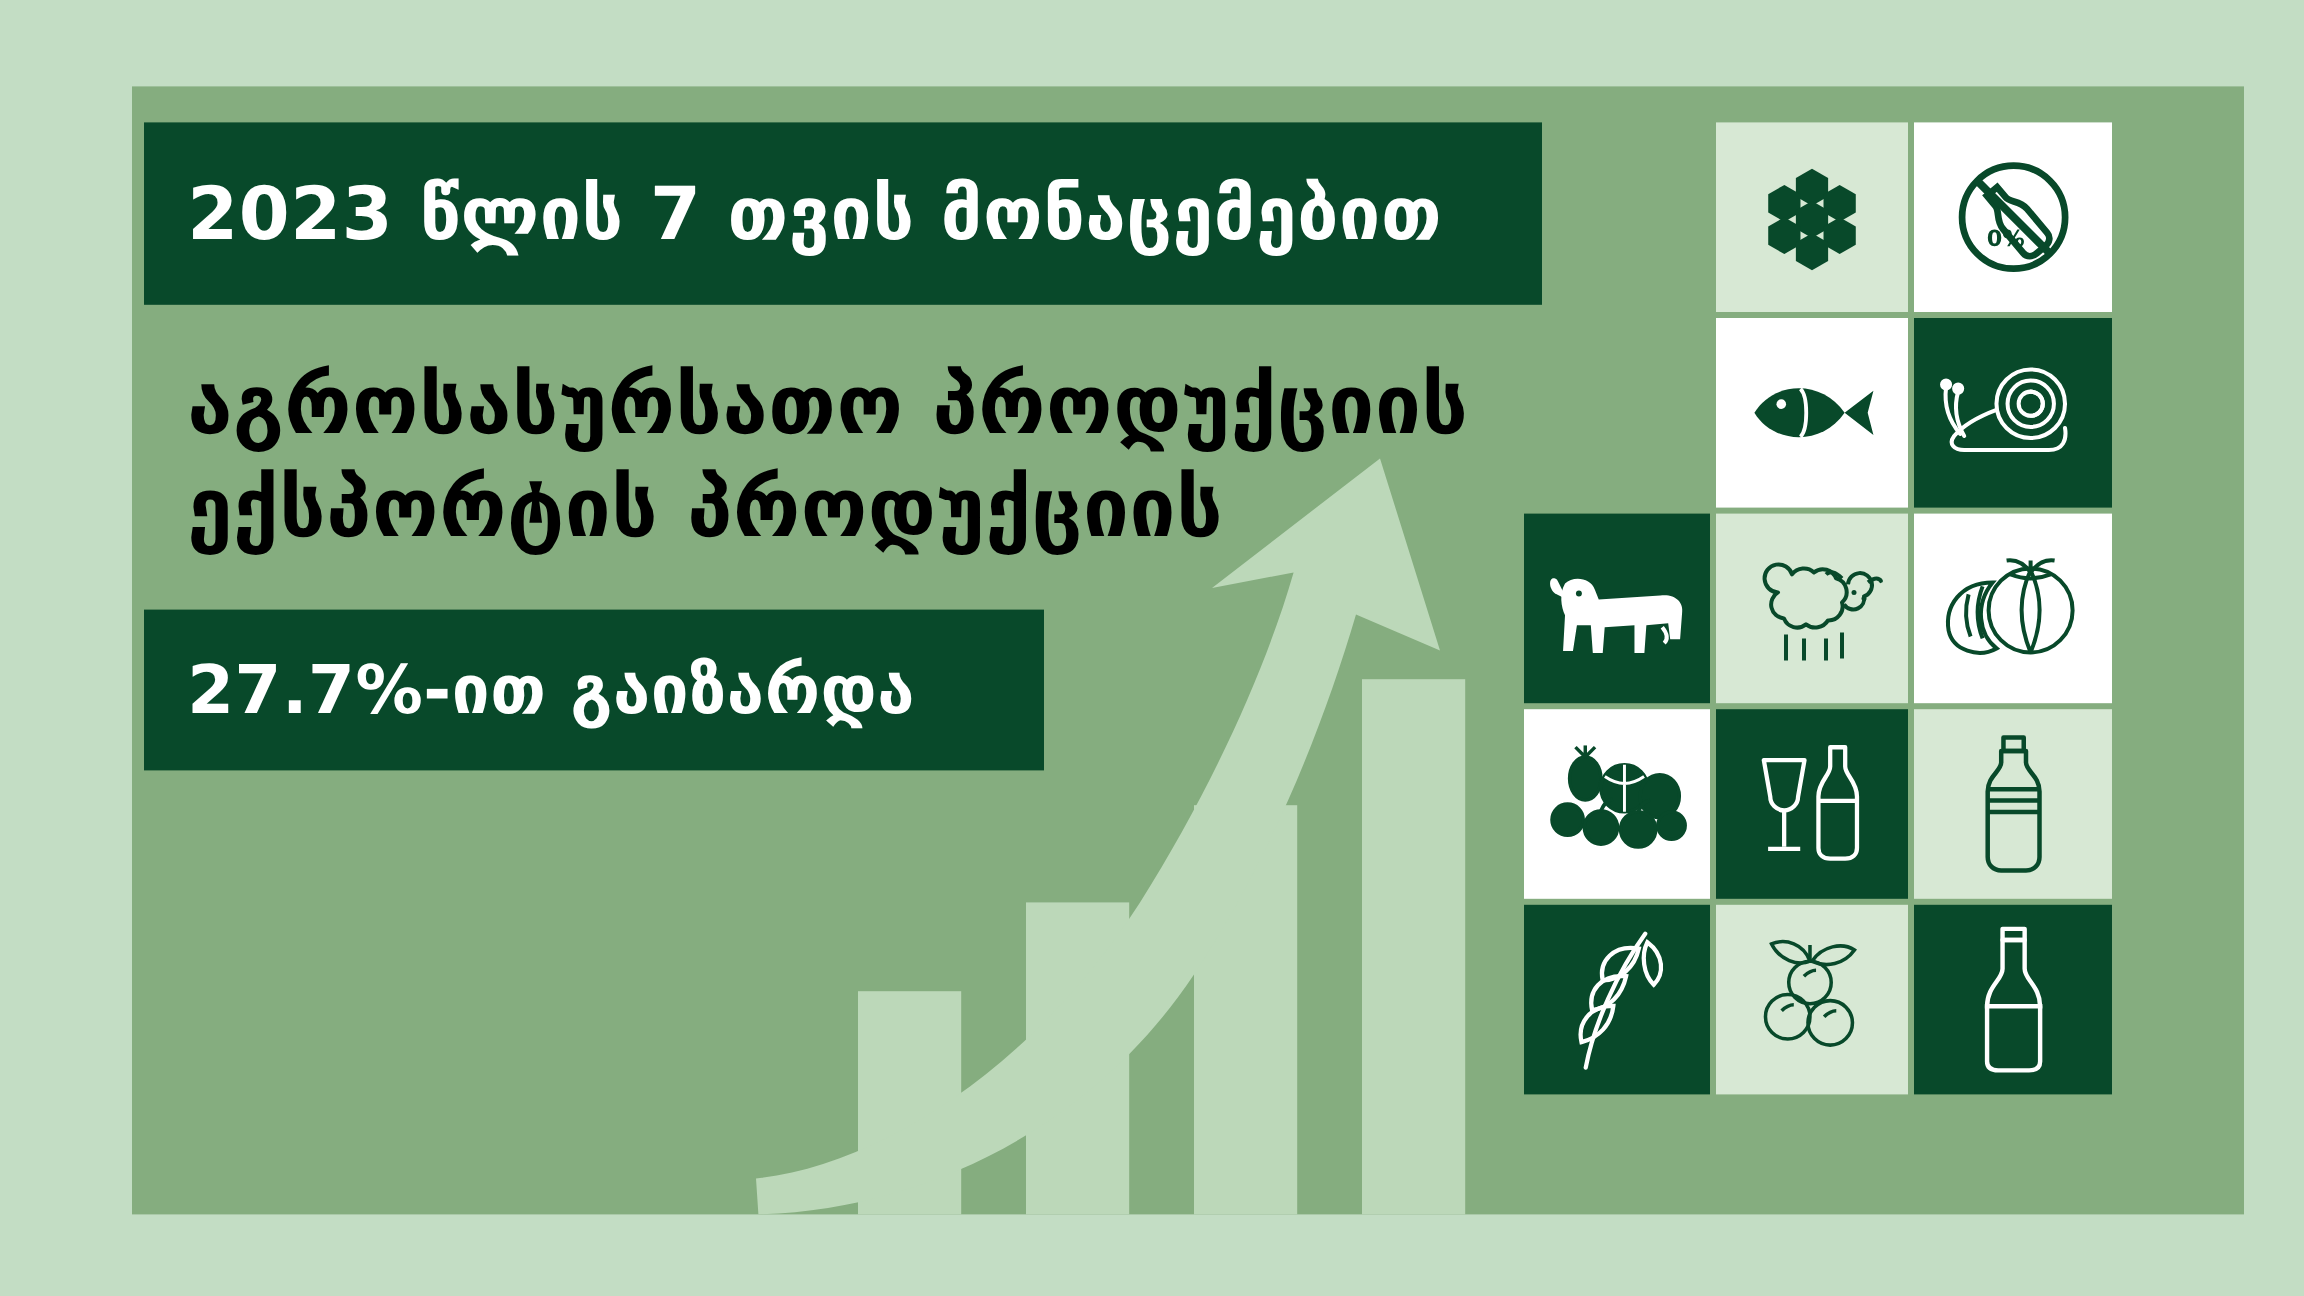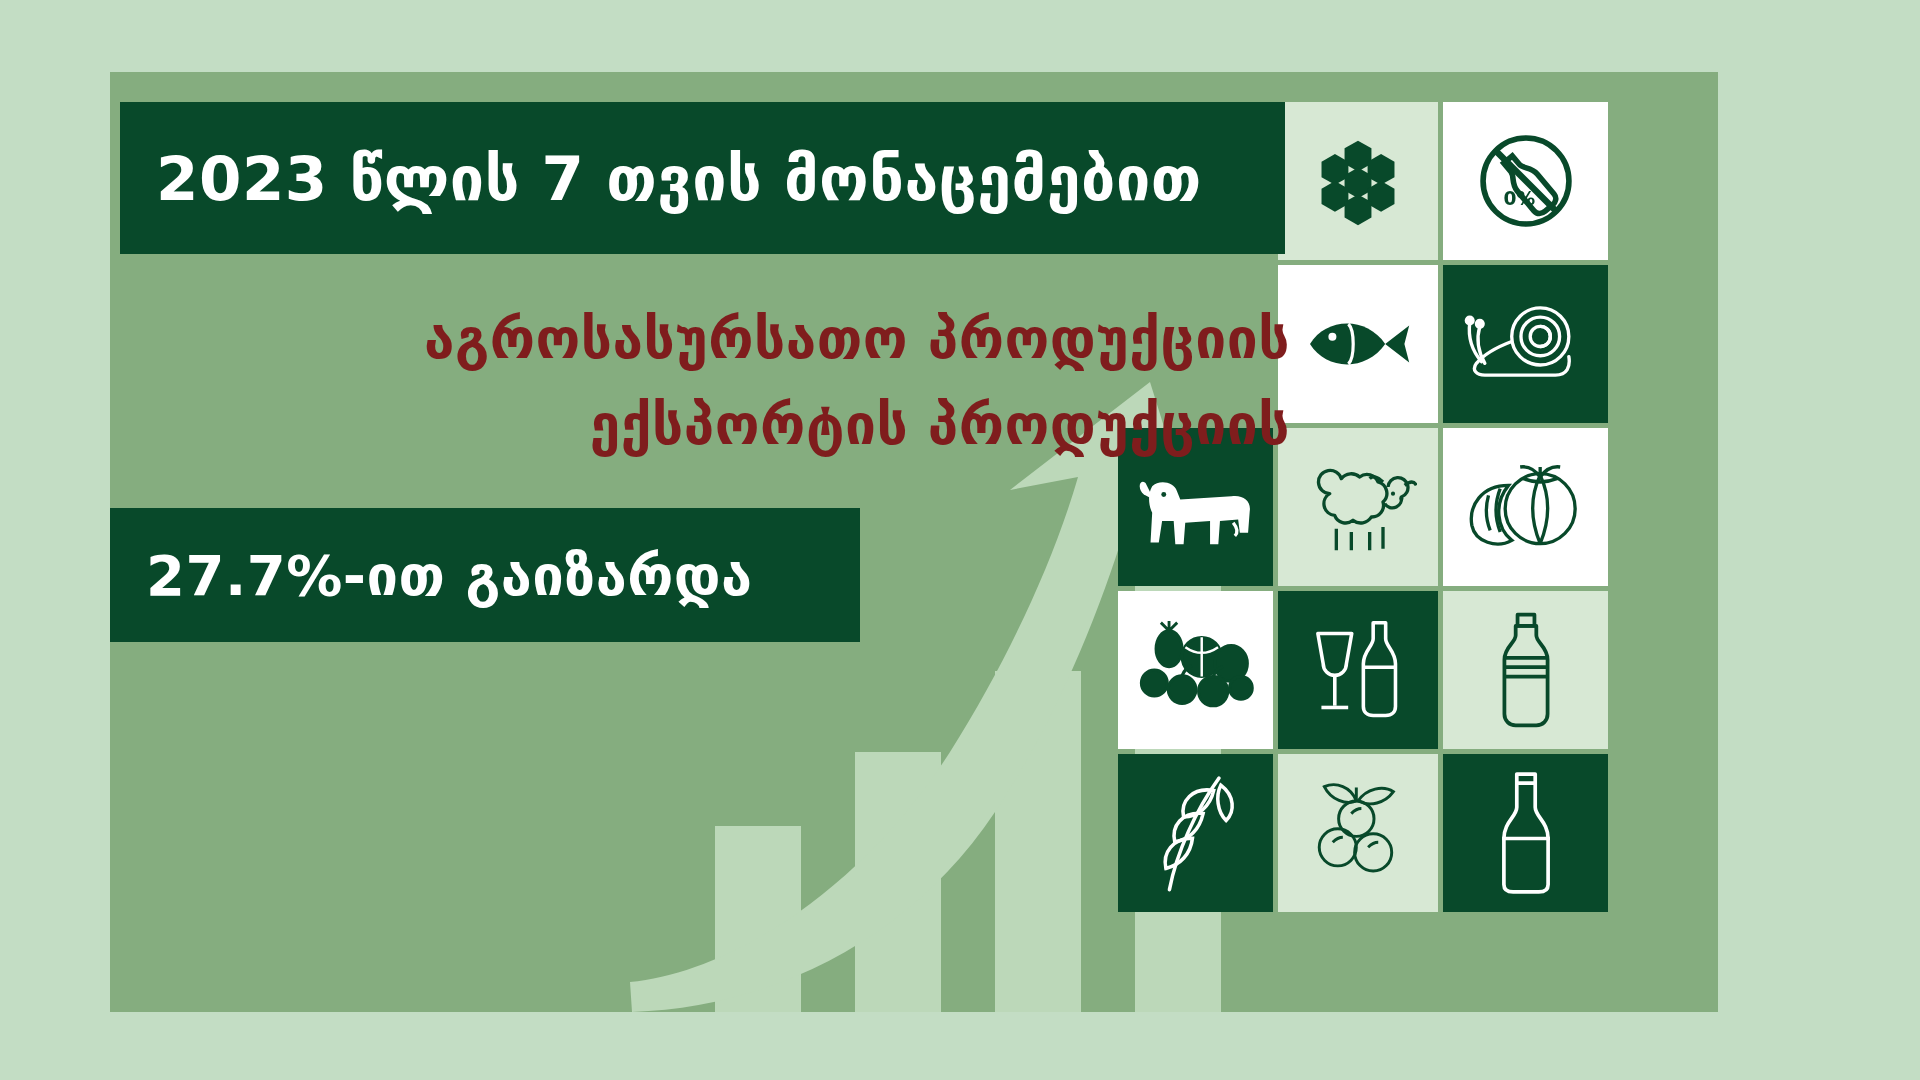--- a/index.html
+++ b/index.html
@@ -8,21 +8,21 @@
     background:#c3ddc4;
     font-family:"DejaVu Sans", sans-serif;
     overflow:hidden;
     position:relative;
   }
 
   
   #poster {
     position:absolute;
     left:110px; top:72px;
-    width:1608px; height:940px;
+    width:1760px; height:940px;
     background:#85ad7f;
   }
 
   
   #text-col {
     position:absolute;
     left:0px; top:30px;
     width:1180px;
     z-index:6;
   }
@@ -48,30 +48,30 @@
     white-space:nowrap;
     font-family:"DejaVu Sans", sans-serif;
   }
 
   #subtitle-block {
     margin-left:10px;
     margin-top:42px;
     padding-left:36px;
   }
   .subtitle-line {
-    color:#7f1d1d;
-    font-size:55px;
+    color:#000000;
+    font-size:68px;
     font-weight:bold;
     line-height:86px;
     white-space:nowrap;
     letter-spacing:0.5px;
-    text-align:right;
   }
 
   #pct-band {
+    margin-left:10px;
     margin-top:40px;
     width:750px;
     height:134px;
     display:flex;
     align-items:center;
   }
   #pct-text {
     color:#ffffff;
     font-size:56px;
     font-weight:bold;

